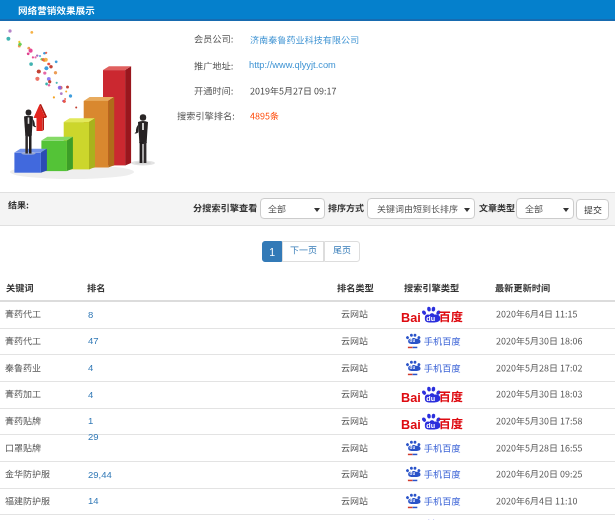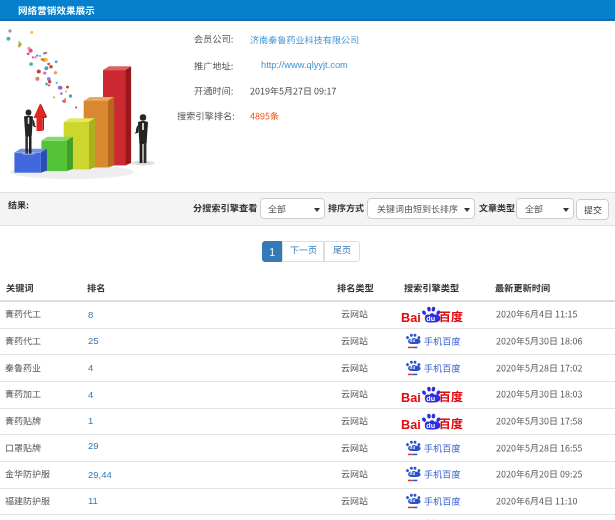--- a/index.html
+++ b/index.html
@@ -148,21 +148,21 @@
       <use href="#r836f" x="4000"></use>
       <use href="#r4e1a" x="5000"></use>
       <use href="#r79d1" x="6000"></use>
       <use href="#r6280" x="7000"></use>
       <use href="#r6709" x="8000"></use>
       <use href="#r9650" x="9000"></use>
       <use href="#r516c" x="10000"></use>
       <use href="#r53f8" x="11000"></use>
     </g>
   </svg>
-<div class="ab" style="left:261px;top:60.2px;font-size:9.3px;color:#3e93d3">http://www.qlyyjt.com</div>
+<div class="ab" style="left:249px;top:60.2px;font-size:9.3px;color:#3e93d3">http://www.qlyyjt.com</div>
 <svg class="t" style="left:250.0px;top:83.5px" width="87.5" height="14">
     <g fill="#444444" transform="translate(0,10.42) scale(0.009000,-0.009000)">
       <use href="#r32" x="0"></use>
       <use href="#r30" x="555"></use>
       <use href="#r31" x="1110"></use>
       <use href="#r39" x="1665"></use>
       <use href="#r5e74" x="2220"></use>
       <use href="#r35" x="3220"></use>
       <use href="#r6708" x="3775"></use>
       <use href="#r32" x="4775"></use>
@@ -367,21 +367,21 @@
   </svg>
 <div class="ab" style="left:0;top:327.7px;width:615px;height:1px;background:#e3e3e3"></div>
 <svg class="t" style="left:5.0px;top:334.0px" width="37.0" height="14">
     <g fill="#555555" transform="translate(0,10.42) scale(0.009000,-0.009000)">
       <use href="#r818f" x="0"></use>
       <use href="#r836f" x="1000"></use>
       <use href="#r4ee3" x="2000"></use>
       <use href="#r5de5" x="3000"></use>
     </g>
   </svg>
-<div class="ab" style="left:88px;top:335.2px;font-size:9.5px;color:#337ab7">25</div>
+<div class="ab" style="left:88px;top:335.2px;font-size:9.5px;color:#337ab7">47</div>
 <svg class="t" style="left:341.0px;top:334.0px" width="28.0" height="14">
     <g fill="#555555" transform="translate(0,10.42) scale(0.009000,-0.009000)">
       <use href="#r4e91" x="0"></use>
       <use href="#r7f51" x="1000"></use>
       <use href="#r7ad9" x="2000"></use>
     </g>
   </svg>
 <svg class="t" style="left:405px;top:332.0px" width="58" height="18">
     <ellipse cx="2.50" cy="5.61" rx="1.45" ry="1.55" fill="#2a53c9" transform="rotate(-38 2.50 5.61)"></ellipse>
     <ellipse cx="6.42" cy="3.24" rx="1.45" ry="1.60" fill="#2a53c9" transform="rotate(-10 6.42 3.24)"></ellipse>
@@ -577,21 +577,21 @@
   </svg>
 <div class="ab" style="left:0;top:434.4px;width:615px;height:1px;background:#e3e3e3"></div>
 <svg class="t" style="left:5.0px;top:440.7px" width="37.0" height="14">
     <g fill="#555555" transform="translate(0,10.42) scale(0.009000,-0.009000)">
       <use href="#r53e3" x="0"></use>
       <use href="#r7f69" x="1000"></use>
       <use href="#r8d34" x="2000"></use>
       <use href="#r724c" x="3000"></use>
     </g>
   </svg>
-<div class="ab" style="left:88px;top:440px;font-size:9.5px;color:#337ab7">29</div>
+<div class="ab" style="left:88px;top:431px;font-size:9.5px;color:#337ab7">29</div>
 <svg class="t" style="left:341.0px;top:440.7px" width="28.0" height="14">
     <g fill="#555555" transform="translate(0,10.42) scale(0.009000,-0.009000)">
       <use href="#r4e91" x="0"></use>
       <use href="#r7f51" x="1000"></use>
       <use href="#r7ad9" x="2000"></use>
     </g>
   </svg>
 <svg class="t" style="left:405px;top:438.7px" width="58" height="18">
     <ellipse cx="2.50" cy="5.61" rx="1.45" ry="1.55" fill="#2a53c9" transform="rotate(-38 2.50 5.61)"></ellipse>
     <ellipse cx="6.42" cy="3.24" rx="1.45" ry="1.60" fill="#2a53c9" transform="rotate(-10 6.42 3.24)"></ellipse>
@@ -687,21 +687,21 @@
 <div class="ab" style="left:0;top:487.7px;width:615px;height:1px;background:#e3e3e3"></div>
 <svg class="t" style="left:5.0px;top:494.0px" width="46.0" height="14">
     <g fill="#555555" transform="translate(0,10.42) scale(0.009000,-0.009000)">
       <use href="#r798f" x="0"></use>
       <use href="#r5efa" x="1000"></use>
       <use href="#r9632" x="2000"></use>
       <use href="#r62a4" x="3000"></use>
       <use href="#r670d" x="4000"></use>
     </g>
   </svg>
-<div class="ab" style="left:88px;top:495.2px;font-size:9.5px;color:#337ab7">11</div>
+<div class="ab" style="left:88px;top:495.2px;font-size:9.5px;color:#337ab7">14</div>
 <svg class="t" style="left:341.0px;top:494.0px" width="28.0" height="14">
     <g fill="#555555" transform="translate(0,10.42) scale(0.009000,-0.009000)">
       <use href="#r4e91" x="0"></use>
       <use href="#r7f51" x="1000"></use>
       <use href="#r7ad9" x="2000"></use>
     </g>
   </svg>
 <svg class="t" style="left:405px;top:492.0px" width="58" height="18">
     <ellipse cx="2.50" cy="5.61" rx="1.45" ry="1.55" fill="#2a53c9" transform="rotate(-38 2.50 5.61)"></ellipse>
     <ellipse cx="6.42" cy="3.24" rx="1.45" ry="1.60" fill="#2a53c9" transform="rotate(-10 6.42 3.24)"></ellipse>

